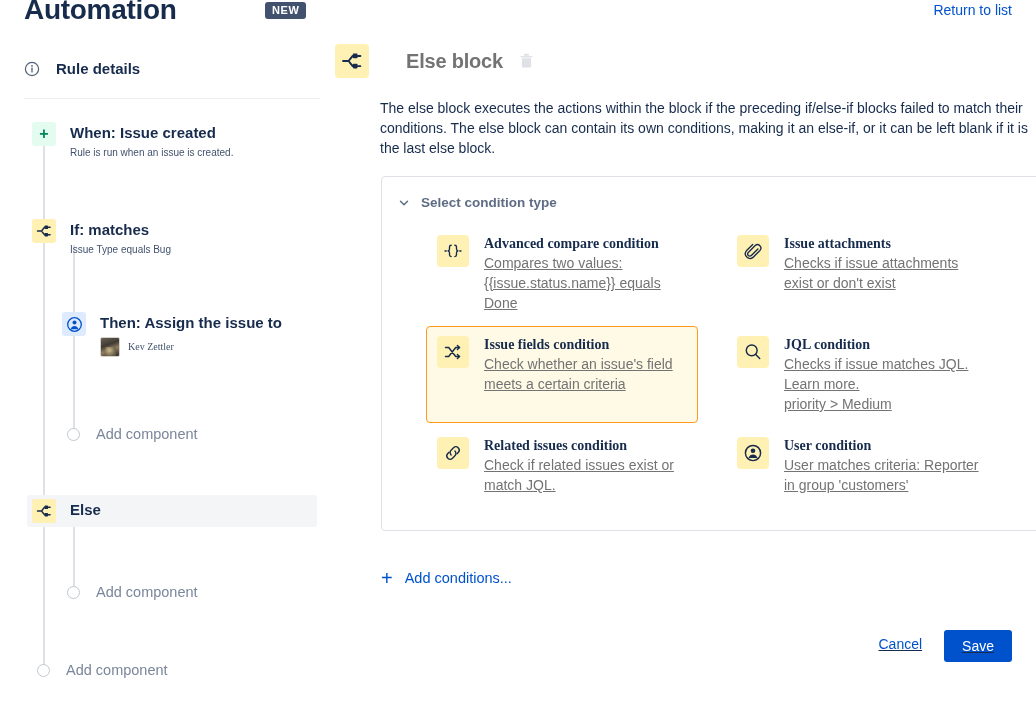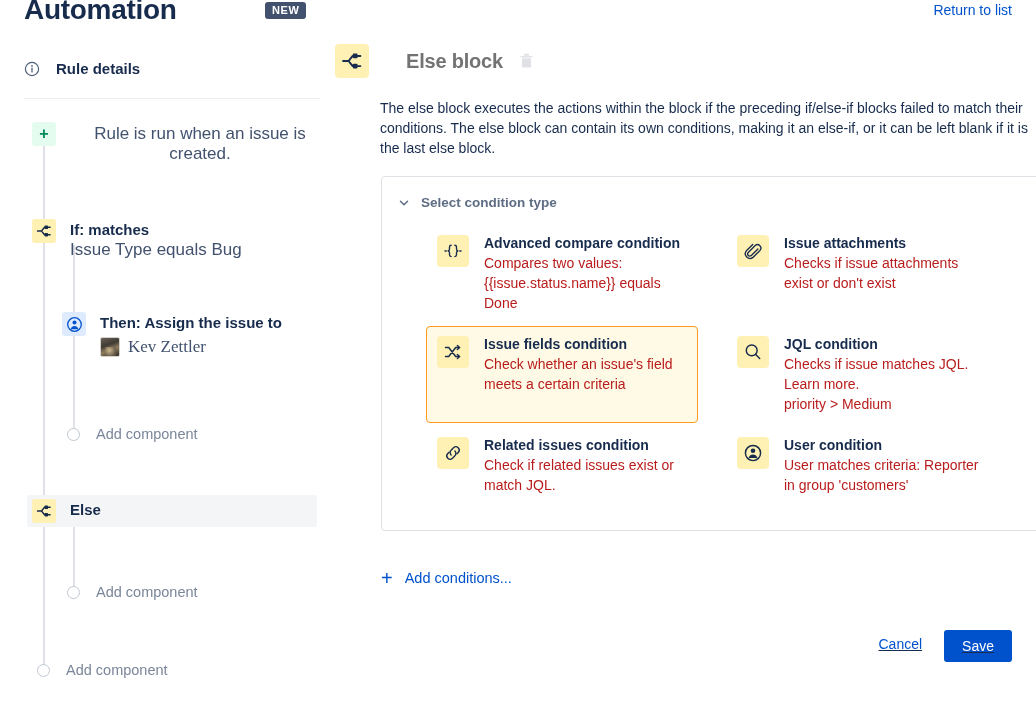--- a/index.html
+++ b/index.html
@@ -49,21 +49,21 @@
   .node { position: absolute; display: flex; align-items: flex-start; gap: 14px; cursor: pointer; }
   .node .sq {
     width: 24px; height: 24px; border-radius: 3px;
     display: flex; align-items: center; justify-content: center; flex: 0 0 24px;
   }
   .sq.green { background: #E3FCEF; color: #00875A; font-size: 16px; font-weight: bold; line-height: 1; }
   .sq.yellow { background: #FFF0B3; }
   .sq.blue { background: #DEEBFF; }
   .node .txt { padding-top: 1px; }
   .node .ttl { font-size: 15px; font-weight: bold; color: #172B4D; line-height: 19px; }
-  .node .sub { font-size: 17px; color: #42526E; line-height: 20px; margin-top: 1px; text-align: center; }
+  .node .sub { font-size: 10px; color: #42526E; line-height: 20px; margin-top: 1px; text-align: center; }
 
   .assignee-row { display: flex; align-items: center; gap: 8px; margin-top: 4px; font-family: Liberation Serif, serif; }
   .avatar {
     width: 20px; height: 20px; border-radius: 2px; flex: 0 0 20px;
     background: linear-gradient(160deg,#6b6257 0%,#3f3a33 38%,#8e7d5e 62%,#2e2a24 100%);
     border: 1px solid #d5d2cc; position: relative; overflow: hidden;
   }
   .avatar::after {
     content: ""; position: absolute; left: 4px; top: 9px; width: 11px; height: 11px;
     background: radial-gradient(circle at 40% 30%, #cbb78a 0%, #5c5143 70%);
@@ -118,22 +118,22 @@
   .cond-item {
     display: flex; align-items: flex-start; gap: 15px;
     padding: 8px 10px 8px 10px; border-radius: 4px; cursor: pointer;
     border: 1px solid transparent; margin-bottom: 4px;
   }
   .cond-item.selected { background: #FFFAE6; border: 1px solid #FF991F; }
   .cond-item .sq {
     width: 32px; height: 32px; border-radius: 4px; background: #FFF0B3; flex: 0 0 32px;
     display: flex; align-items: center; justify-content: center; margin-top: 1px;
   }
-  .cond-item .name { font-size: 14px; font-weight: bold; color: #172B4D; line-height: 19px; }
-  .cond-item .desc { font-size: 14px; color: #b91c1c; line-height: 20px; }
+  .cond-item .name { font-size: 14px; font-weight: bold; color: #172B4D; line-height: 19px; font-family: Liberation Serif, serif; }
+  .cond-item .desc { font-size: 14px; color: #737373; line-height: 20px; text-decoration: underline; }
 
   .add-conditions {
     position: absolute; left: 51px; top: 568px;
     display: flex; align-items: center; gap: 12px; cursor: pointer;
   }
   .add-conditions .plus { font-size: 20px; color: #0052CC; line-height: 1; font-weight: 500; }
   .add-conditions .lbl { font-size: 14.5px; color: #0052CC; }
 
   .footer-actions {
     position: absolute; right: 24px; top: 630px;
@@ -174,20 +174,21 @@
 
     <div class="vline" style="left:43px; top:104px; height:525px;"></div>
 
     <div class="vline" style="left:73px; top:205px; height:190px;"></div>
 
     <div class="vline" style="left:73px; top:487px; height:68px;"></div>
 
     <div class="node" style="left:32px; top:82px;">
       <span class="sq green">+</span>
       <span class="txt">
+        <span class="ttl" style="display:block">When: Issue created</span>
         <span class="sub" style="display:block">Rule is run when an issue is created.</span>
       </span>
     </div>
 
     <div class="node" style="left:32px; top:179px;">
       <span class="sq yellow">
         <svg width="16" height="16" viewBox="0 0 16 16" fill="none">
           <path d="M1.5 8h4M5.5 8L8.5 4.3M5.5 8l3 3.7" stroke="#172B4D" stroke-width="1.4" stroke-linecap="round"></path>
           <rect x="8.6" y="2.6" width="3.4" height="3.4" rx="0.6" fill="#172B4D"></rect>
           <rect x="8.6" y="10" width="3.4" height="3.4" rx="0.6" fill="#172B4D"></rect>

